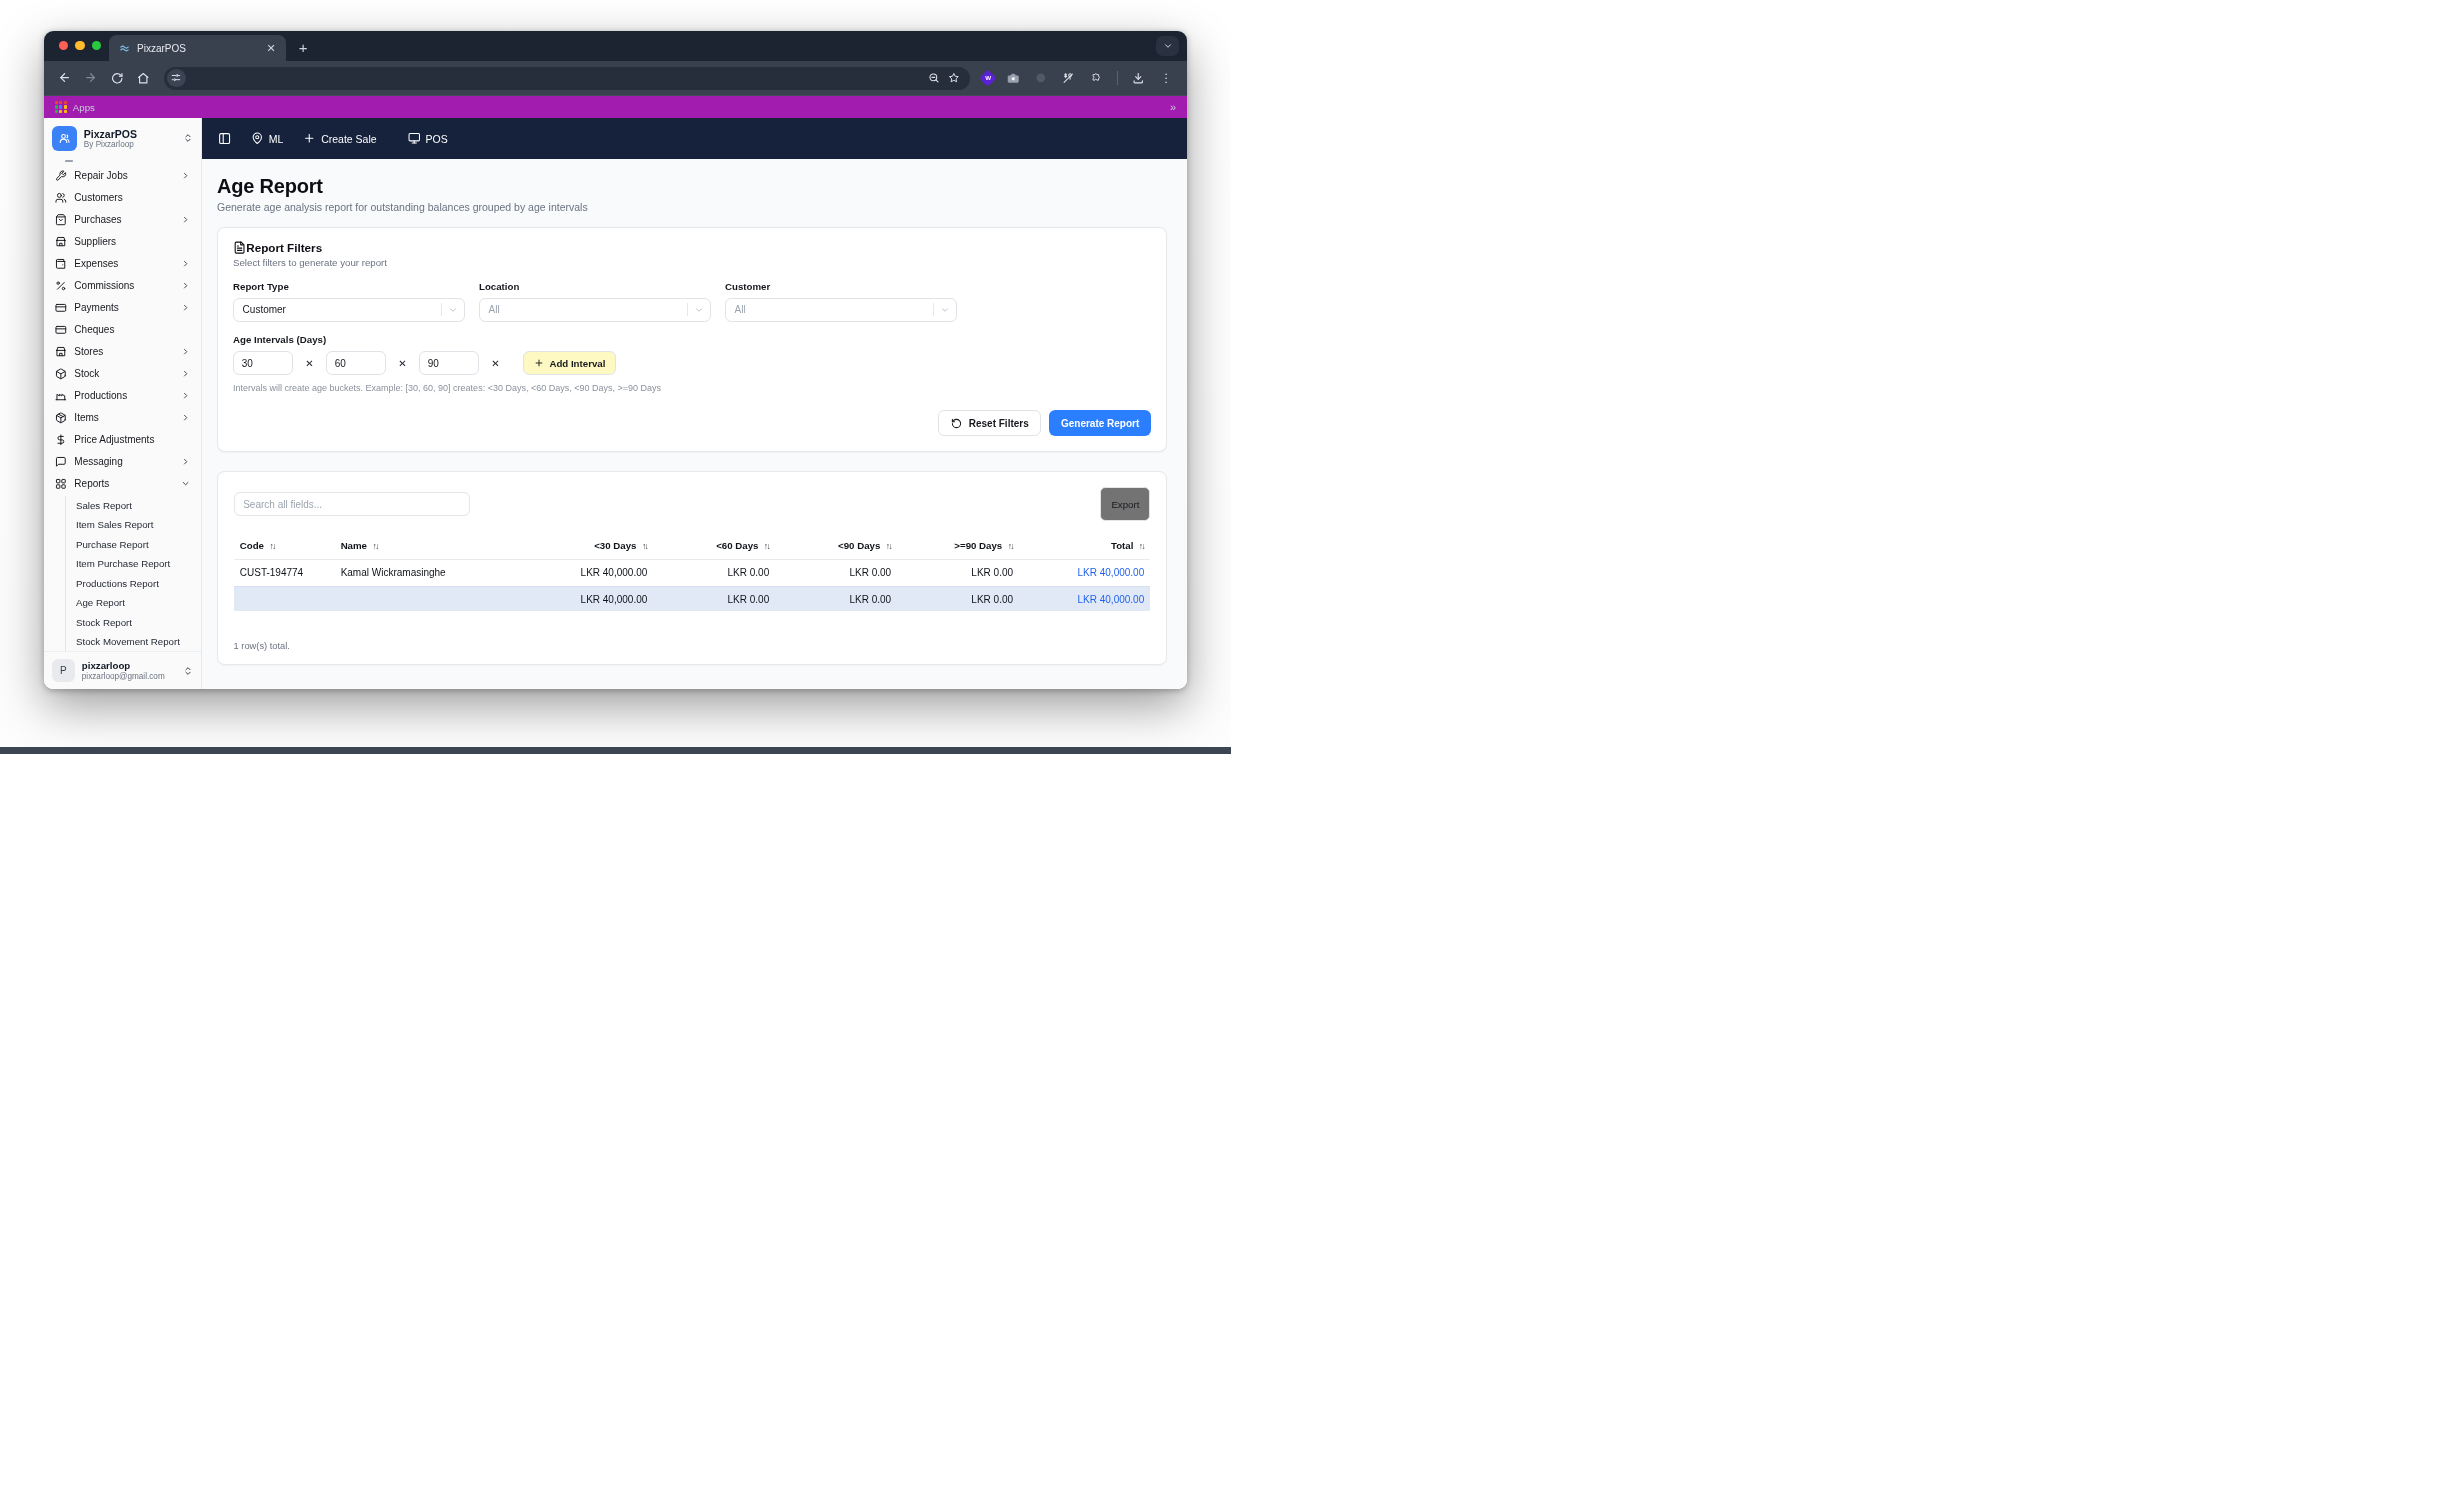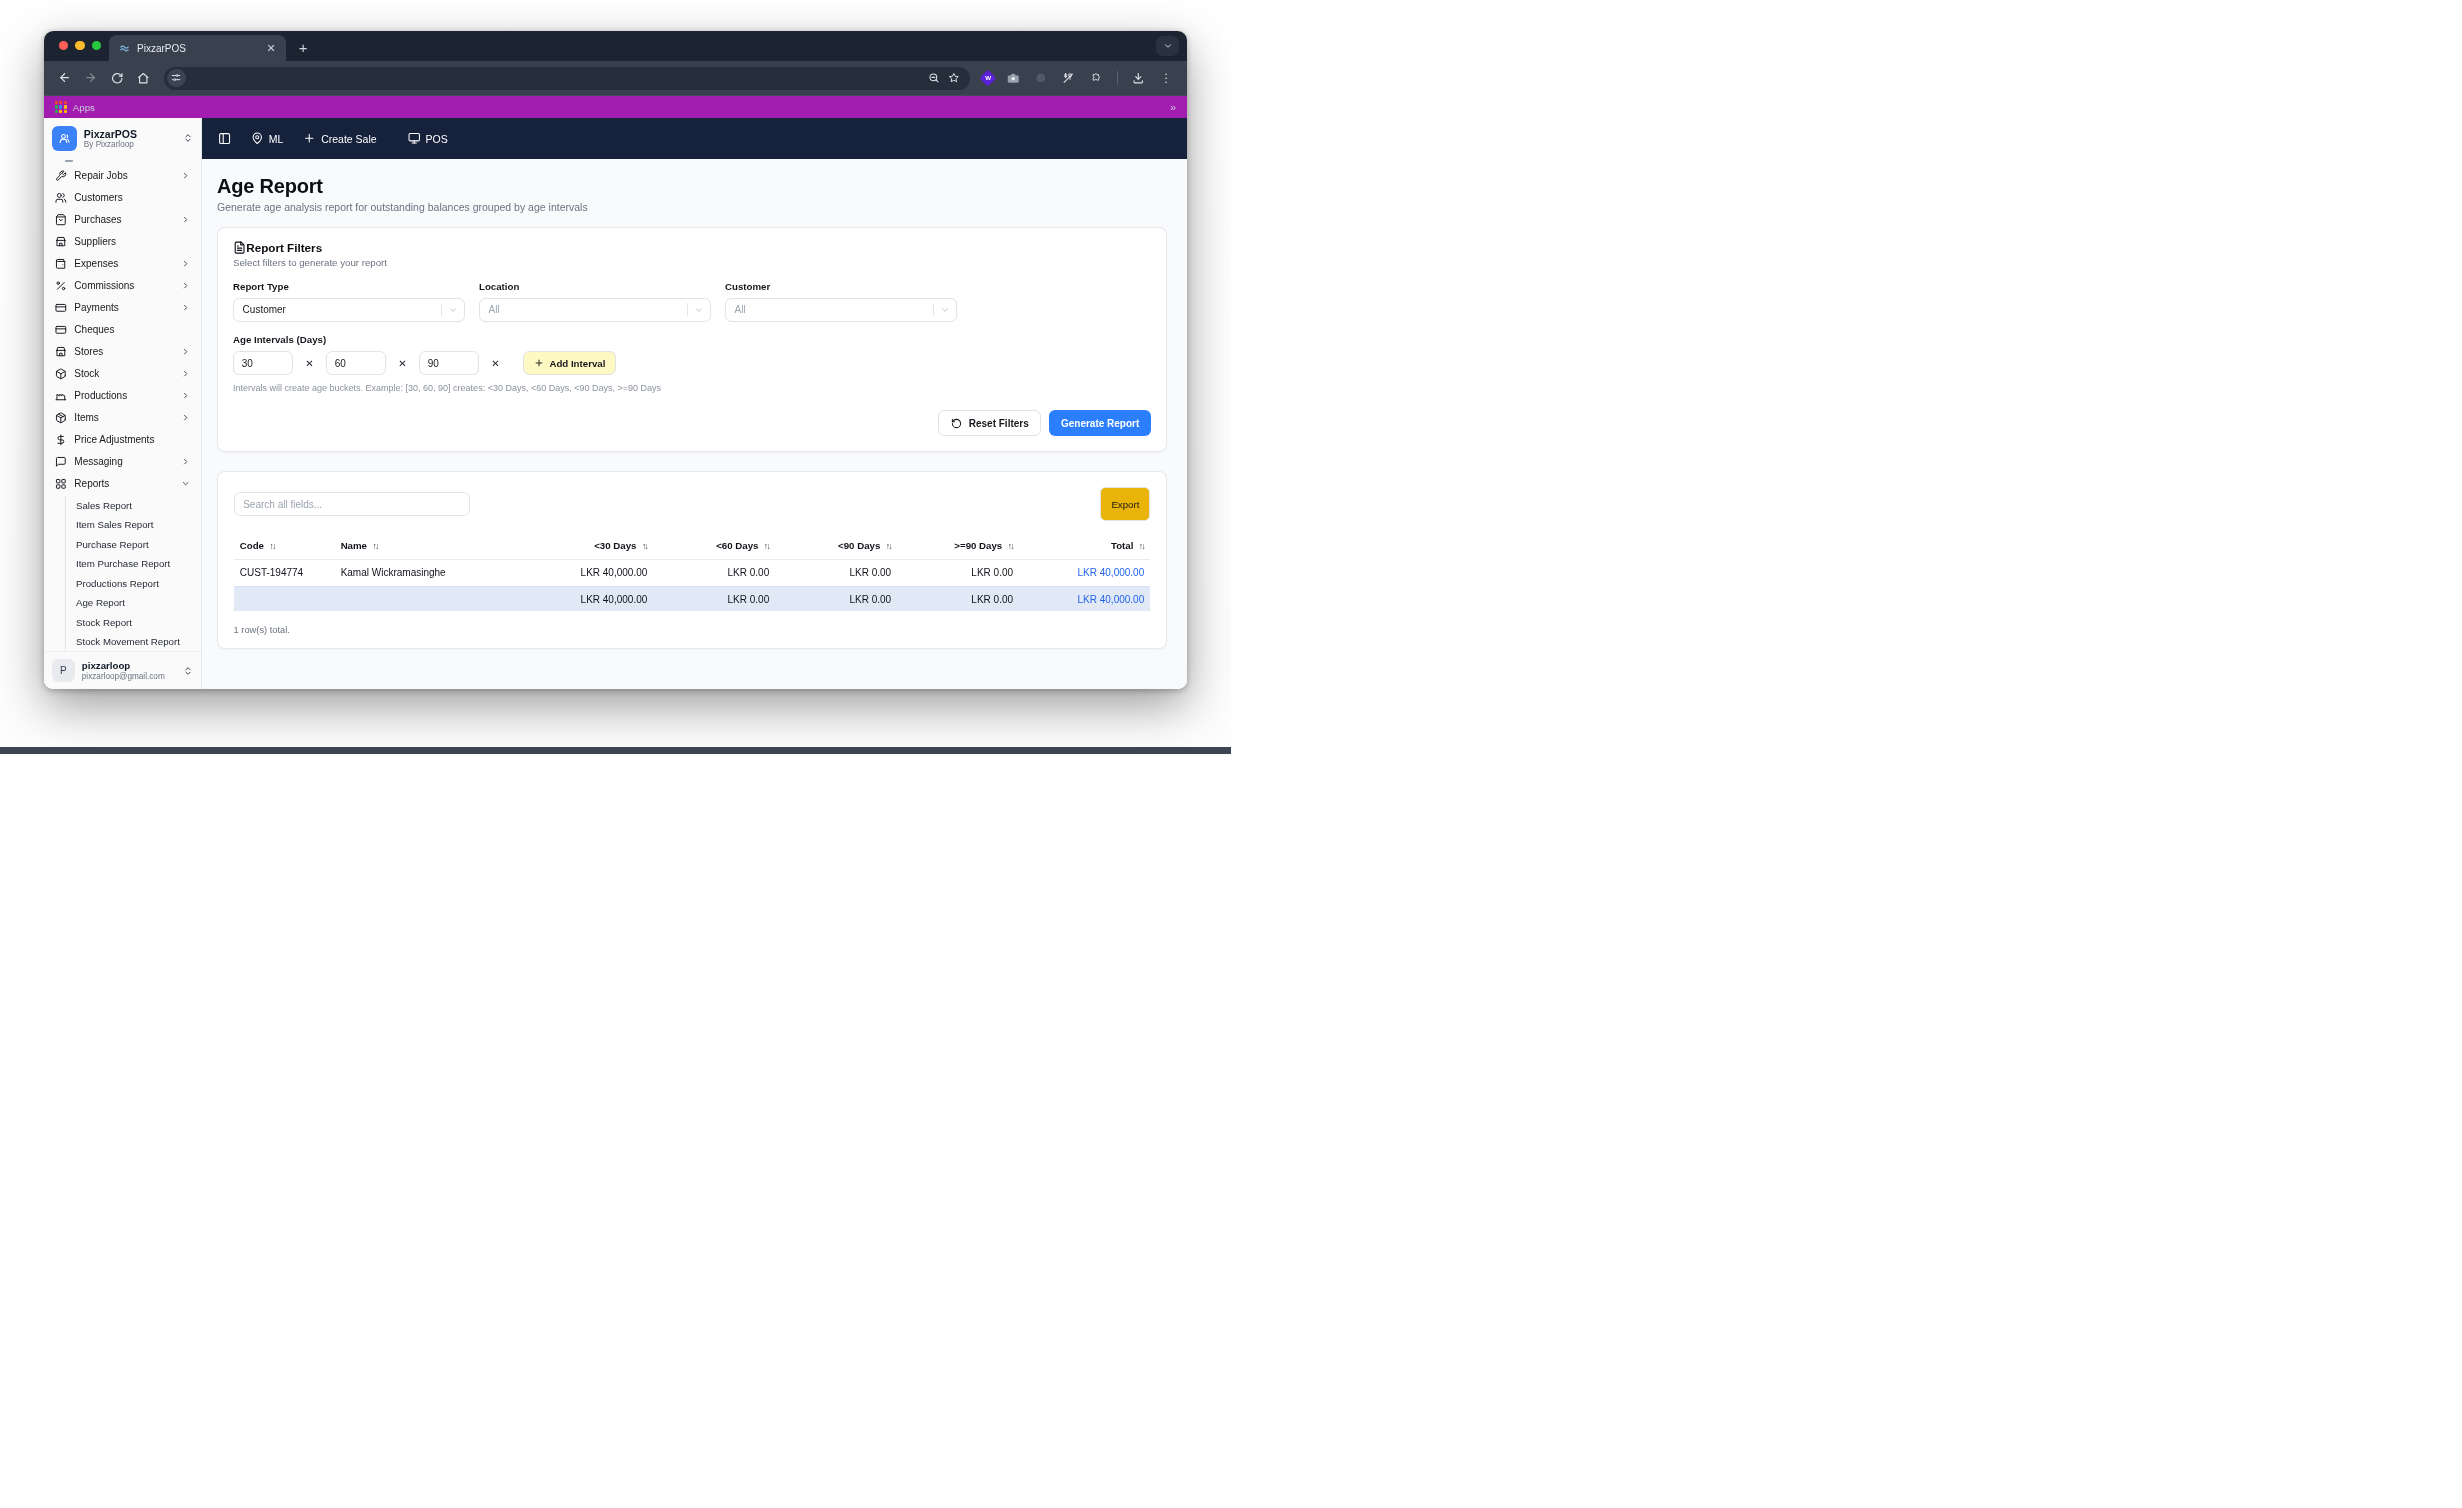--- a/index.html
+++ b/index.html
@@ -88,29 +88,29 @@
   .add-interval { height:24px; border:0.8px solid #dfe2e7; border-radius:6.2px; background:#fef9c3; display:flex; align-items:center; gap:5.4px; padding:0 10px; font-size:9.7px; font-weight:bold; color:#16181d; margin-left:11px; }
   .hint { font-size:9px; color:#8b919c; margin-top:7.8px; }
   .cf-actions { display:flex; justify-content:flex-end; gap:7.8px; margin-top:17px; }
   .btn-outline { height:26px; border:0.8px solid #dfe2e7; border-radius:6.2px; background:#fff; display:flex; align-items:center; gap:7px; padding:0 11.7px; font-size:10px; font-weight:bold; color:#16181d; }
   .btn-primary { height:26px; border:none; border-radius:6.2px; background:#2b7fff; color:#fff; display:flex; align-items:center; padding:0 11.7px; font-size:10px; font-weight:bold; }
 
   .card.tablecard { margin-top:18.7px; padding:15.6px 15.6px 12.5px 15.6px; }
   .tc-top { display:flex; align-items:center; justify-content:space-between; }
   .search-input { width:236px; height:24px; border:0.8px solid #e3e5e9; border-radius:6.2px; padding:0 8.6px; font-size:10px; color:#16181d; font-family:"Liberation Sans",sans-serif; }
   .search-input::placeholder { color:#9ca3af; }
-  .btn-export { height:34px; border:0.8px solid #e3e5e9; border-radius:5.4px; background:#eab308; padding:0 10px; font-size:9.7px; color:#16181d; display:flex; align-items:center; }
+  .btn-export { height:34px; border:0.8px solid #e3e5e9; border-radius:5.4px; background:#737373; padding:0 10px; font-size:9.7px; color:#16181d; display:flex; align-items:center; }
   table { width:100%; border-collapse:collapse; margin-top:11px; table-layout:fixed; }
   th { font-size:9.7px; font-weight:bold; color:#101319; text-align:left; height:27px; border-bottom:0.8px solid #e9eaee; padding:0 6.2px; white-space:nowrap; }
   th.num, td.num { text-align:right; }
   .sort { font-size:8.6px; color:#3a3f49; letter-spacing:-1.6px; margin-left:5.4px; font-weight:normal; }
   td { font-size:10px; color:#101319; height:27px; padding:0 6.2px; white-space:nowrap; }
   tr.totals td { background:#e1e9f7; height:25px; border-top:0.8px solid #d6e0f0; }
   td.total-blue { color:#2363eb; }
-  .tc-footer { font-size:9.3px; color:#6b7280; margin-top:14px; }
+  .tc-footer { font-size:9.3px; color:#6b7280; margin-top:30px; }
 
   .ic { display:block; }
 </style>
 </head>
 <body>
 
 <div class="stage">
   <div class="window">
 
     <div class="tabstrip">

